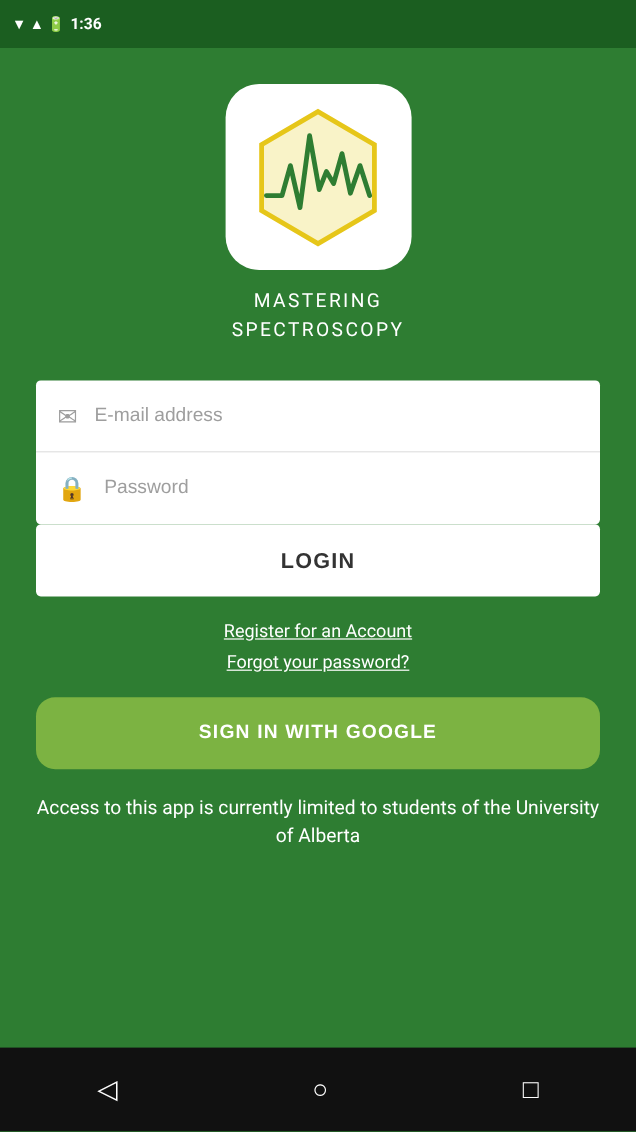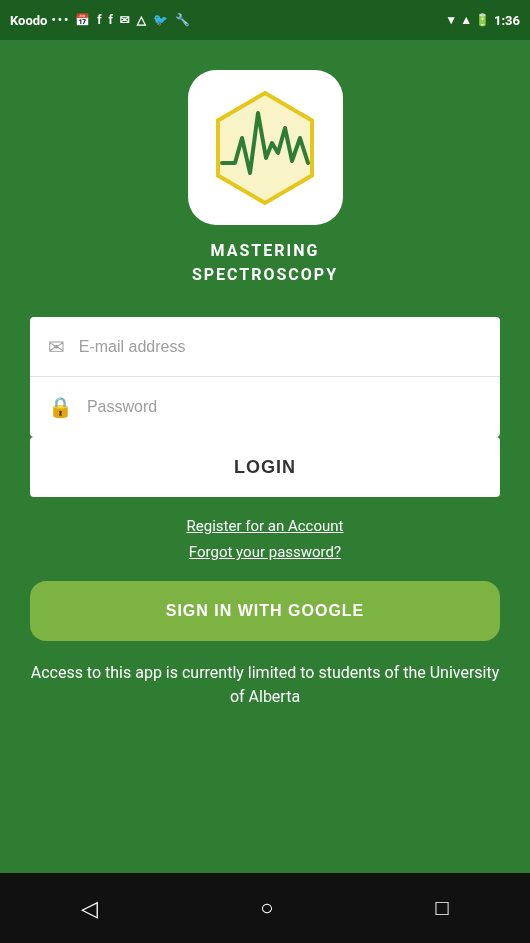--- a/index.html
+++ b/index.html
@@ -65,21 +65,21 @@
     }
 
     .logo-svg {
       width: 130px;
       height: 130px;
     }
 
     .app-title {
       color: white;
       font-size: 16px;
-      font-weight: 700;
+      font-weight: 400;
       letter-spacing: 2px;
       text-align: center;
       margin-bottom: 30px;
       line-height: 1.5;
     }
 
     
     .login-card {
       width: 100%;
       background: white;
@@ -189,24 +189,20 @@
     .nav-icon {
       color: white;
       font-size: 22px;
       cursor: pointer;
     }
   </style>
 </head>
 <body>
 
 <div class="status-bar">
-  <div class="status-left">
-    <span>Koodo</span>
-    <span style="font-size:12px; letter-spacing:2px;">••• 📅 f f ✉ △ 🐦 🔧</span>
-  </div>
   <div class="status-right">
     <span style="font-size:12px;">▼ ▲ 🔋</span>
     <span>1:36</span>
   </div>
 </div>
 
 <div class="main-content">
 
   <div class="logo-container">
     <svg class="logo-svg" viewBox="0 0 130 130" xmlns="http://www.w3.org/2000/svg">

